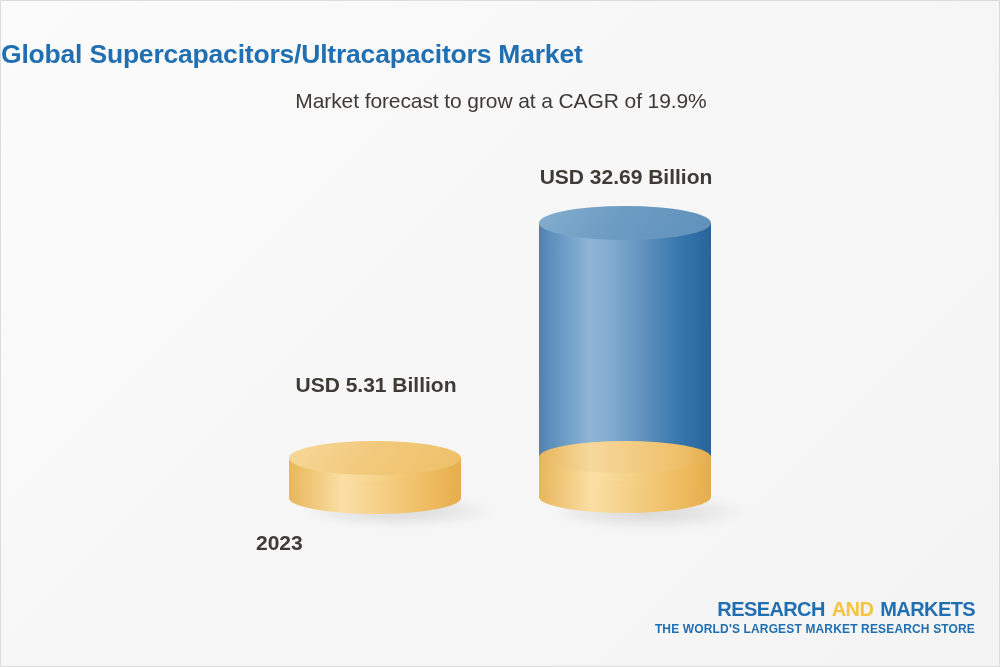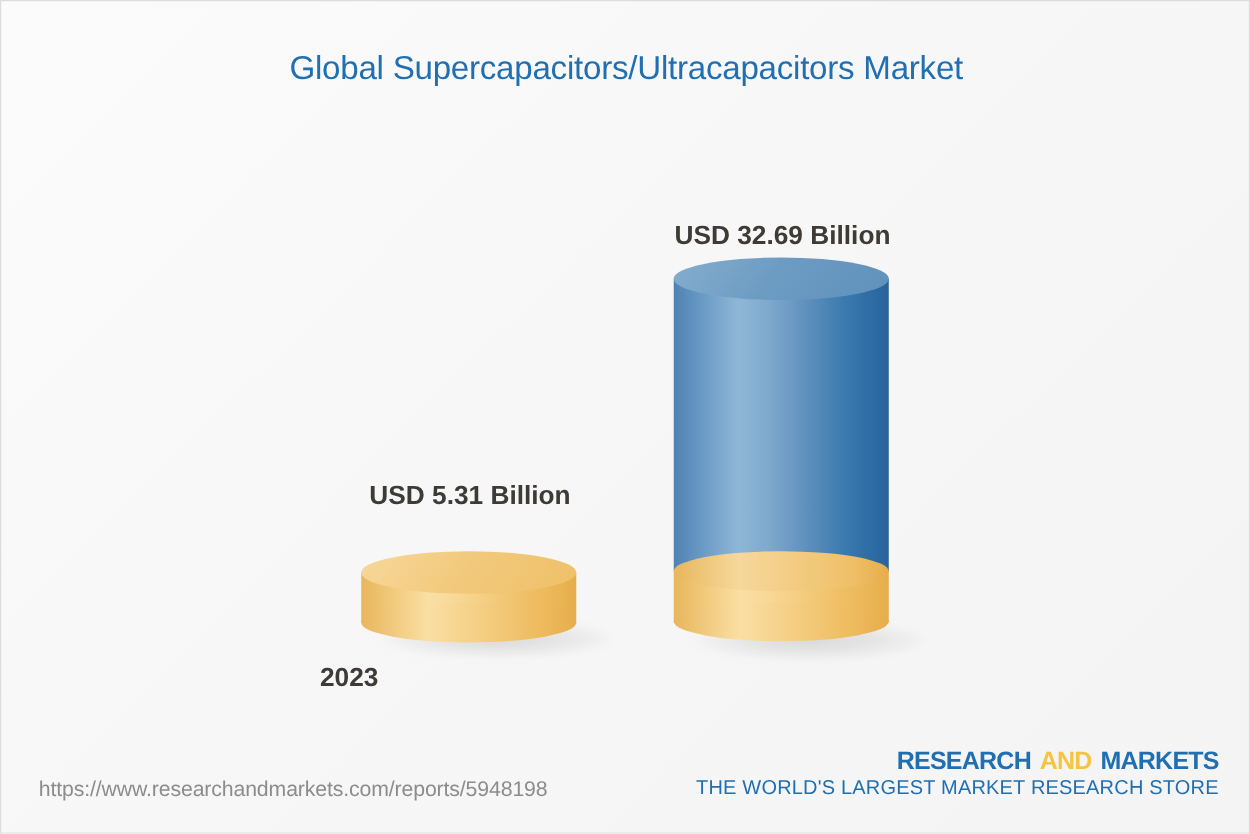--- a/index.html
+++ b/index.html
@@ -20,23 +20,23 @@
     border: 1px solid #dcdcdc;
     overflow: hidden;
   }
 
   
   .chart-title {
     position: absolute;
     left: 0;
     top: 38px;
     width: 1000px;
-    text-align: center;
+    text-align: left;
     font-size: 26.5px;
-    font-weight: normal;
+    font-weight: bold;
     color: #1f6fb2;
     letter-spacing: -0.2px;
     white-space: nowrap;
   }
   .chart-subtitle {
     position: absolute;
     left: 0;
     top: 88px;
     width: 1000px;
     text-align: center;
@@ -57,21 +57,20 @@
   }
 
   
   .value-label {
     position: absolute;
     text-align: center;
     font-size: 21px;
     font-weight: bold;
     color: #3e3a35;
     white-space: nowrap;
-    margin-top: 12px;
   }
   .value-label.v2023 { left: 255px; top: 372px; width: 240px; }
   .value-label.v2033 { left: 505px; top: 164px; width: 240px; }
 
   
   .cat-label {
     position: absolute;
     text-align: left;
     font-size: 21px;
     font-weight: bold;
@@ -176,34 +175,35 @@
     font-size: 20px;
     font-weight: bold;
     letter-spacing: -0.6px;
     line-height: 1.05;
     white-space: nowrap;
   }
   .brand-word-blue { color: #1f6fb2; }
   .brand-word-gold { color: #f5c443; }
   .brand-tagline {
     margin-top: 2px;
-    font-size: 16px;
-    font-weight: normal;
+    font-size: 12px;
+    font-weight: bold;
     color: #1f6fb2;
     letter-spacing: 0.15px;
     white-space: nowrap;
   }
 </style>
 </head>
 <body>
 
 <div id="infographic">
 
   <div class="chart-title">Global Supercapacitors/Ultracapacitors Market</div>
 
+  <div class="chart-subtitle">Market forecast to grow at a CAGR of 19.9%</div>
 
   <div class="plot-area">
 
     <div class="value-label v2033">USD 32.69 Billion</div>
 
     <div class="cylinder">
 
       <div class="cyl-shadow" style="left:552px; top:494px; width:190px; height:34px;"></div>
 
       <div class="cyl-body blue" style="left:538px; top:222px; width:172px; height:234px;"></div>
@@ -228,20 +228,19 @@
 
       <div class="cyl-top yellow" style="left:288px; top:440px; width:172px; height:34px;"></div>
 
       <div class="cyl-bottom yellow" style="left:288px; top:481px; width:172px; height:32px;"></div>
     </div>
 
     <div class="cat-label c2023">2023</div>
 
   </div>
 
-  <div class="source-url">https://www.researchandmarkets.com/reports/5948198</div>
 
   <div class="brand-logo">
     <div class="brand-wordmark"><span class="brand-word-blue">RESEARCH</span><span class="brand-word-gold" style="padding:0 7px;">AND</span><span class="brand-word-blue">MARKETS</span></div>
     <div class="brand-tagline">THE WORLD'S LARGEST MARKET RESEARCH STORE</div>
   </div>
 
 </div>
 
 </body></html>

